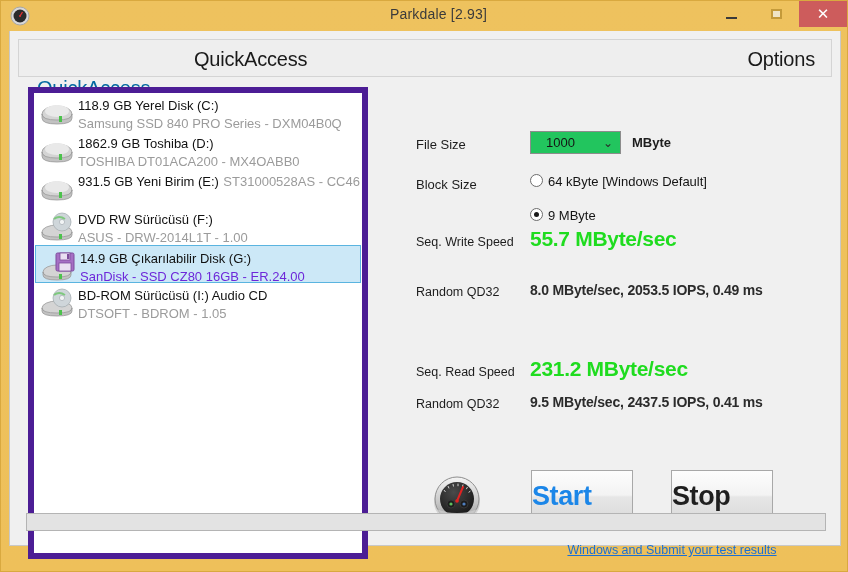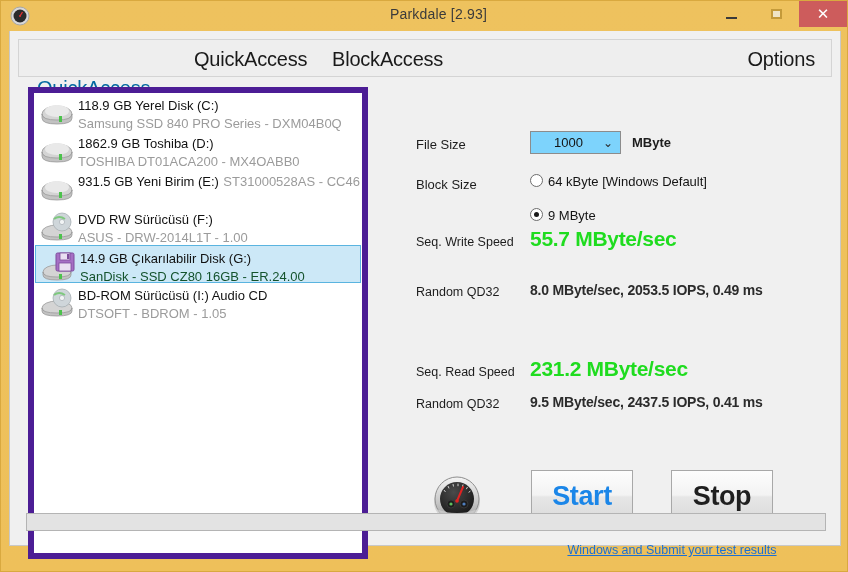--- a/index.html
+++ b/index.html
@@ -135,21 +135,21 @@
   }
   .drive-text { padding-left: 2px; padding-top: 1px; }
   .drive-name {
     font-size: 13px; color: #111111; line-height: 16px;
     white-space: nowrap;
   }
   .drive-model {
     font-size: 13px; color: #9b9b9b; line-height: 17px;
     white-space: nowrap;
   }
-  .drive-item.selected .drive-model { color: #14532d; }
+  .drive-item.selected .drive-model { color: #6d28d9; }
 
   
   .pane {
     position: absolute;
     left: 400px; top: 56px;
     width: 424px; height: 472px;
   }
   .row-label {
     position: absolute;
     font-size: 13px;
@@ -159,24 +159,24 @@
   .lbl-blocksize { left: 6px;  top: 90px; }
   .lbl-seqwrite  { left: 6px;  top: 148px; font-size: 12.5px; }
   .lbl-randwrite { left: 6px;  top: 198px; font-size: 12.5px; }
   .lbl-seqread   { left: 6px;  top: 278px; font-size: 12.5px; }
   .lbl-randread  { left: 6px;  top: 310px; font-size: 12.5px; }
 
   .combo {
     position: absolute;
     left: 120px; top: 44px;
     width: 91px; height: 23px;
-    background: #7dd3fc;
+    background: #22c55e;
     border: 1px solid #8c8c8c;
     display: flex; align-items: center;
-    padding-left: 23px;
+    padding-left: 15px;
     font-size: 13px; color: #141414;
     cursor: default;
   }
   .combo .chev {
     position: absolute; right: 7px; top: 4px;
     font-size: 12px; color: #2b2b2b;
   }
   .unit-mbyte {
     position: absolute;
     left: 222px; top: 48px;
@@ -238,21 +238,21 @@
     left: 20px; top: 386px;
     width: 54px; height: 54px;
   }
 
   
   .action-btn {
     position: absolute;
     height: 52px;
     border: 1px solid #a8a8a8;
     background: linear-gradient(to bottom, #fdfdfd 0%, #f3f3f3 48%, #e6e6e6 52%, #dadada 100%);
-    display: flex; align-items: center; justify-content: center;
+    display: flex; align-items: center; justify-content: flex-start;
     font-size: 27px;
     font-weight: bold;
     cursor: default;
     letter-spacing: -0.4px;
   }
   .btn-start {
     left: 121px; top: 383px; width: 102px;
     color: #1b86e8;
   }
   .btn-stop {
@@ -311,23 +311,20 @@
   </div>
 
   <div class="client">
 
     <div class="tabbar">
       <div class="tab tab-quick active">
         <span>QuickAccess</span>
       </div>
       <div class="tab tab-file">
         <span>QuickAccess</span>
-      </div>
-      <div class="tab tab-block">
-        <span>BlockAccess</span>
       </div>
       <div class="tab tab-options">
         <span>Options</span>
       </div>
     </div>
 
     <div class="drivelist">
 
       <div class="drive-item">
         <span class="drive-icon">

